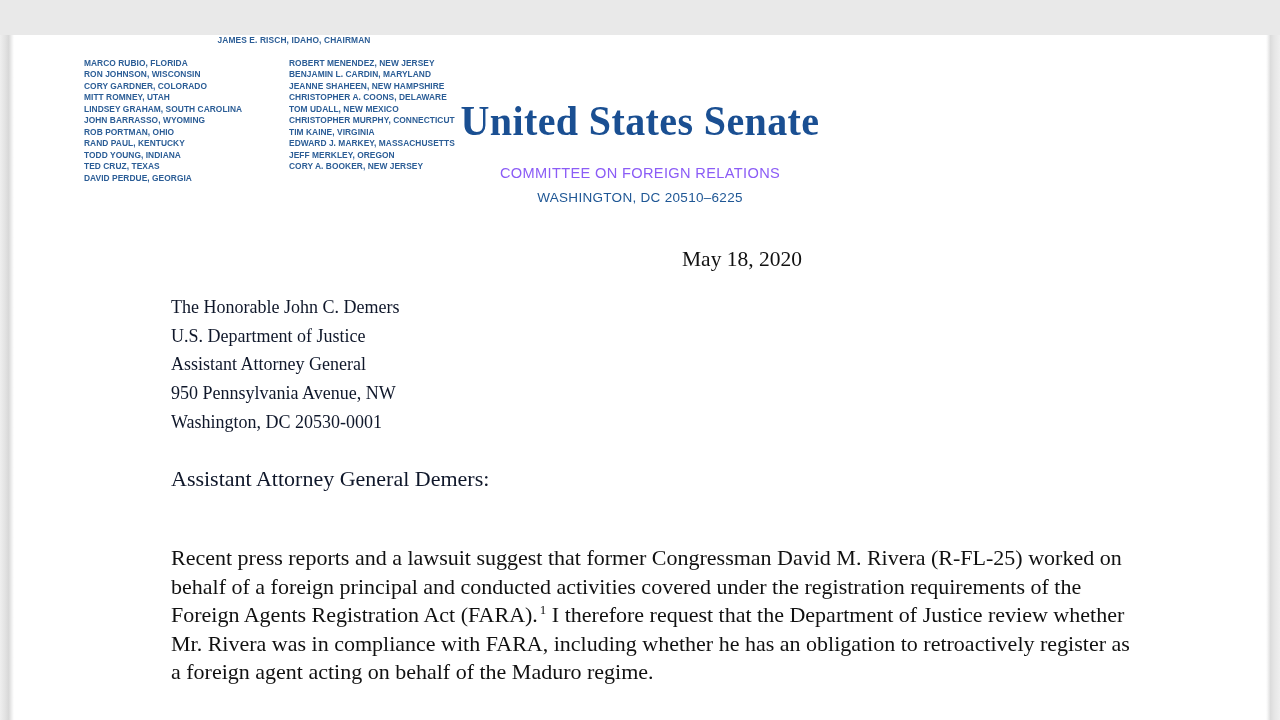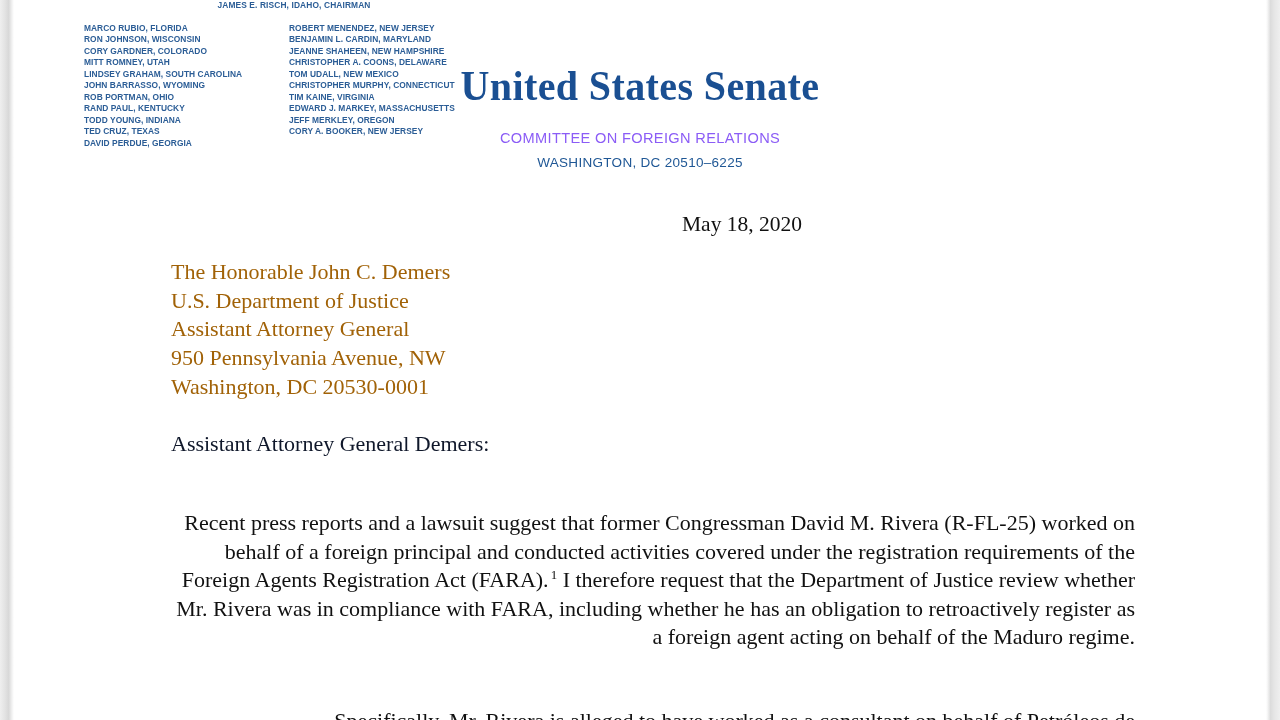--- a/index.html
+++ b/index.html
@@ -13,20 +13,21 @@
     background: #e9e9e9;
     font-family: "Liberation Serif", serif;
   }
 
   
   #viewer {
     position: relative;
     width: 1280px;
     height: 644px;
     background: #ececec;
+    margin-top: 35px;
   }
   #page {
     position: absolute;
     left: 14px;
     top: 0;
     width: 1252px;
     height: 720px;
     background: #ffffff;
     overflow: hidden;
   }
@@ -135,44 +136,44 @@
     width: 140px;
     text-align: center;
     font-size: 21.5px;
     color: #111;
     white-space: nowrap;
   }
   .addr-block {
     position: absolute;
     left: 14px;
     top: 62px;
-    font-size: 22px;
+    font-size: 18px;
     line-height: 28.7px;
-    color: #a16207;
+    color: #0f172a;
   }
   .addr-block div { white-space: nowrap; }
 
   .salutation {
     position: absolute;
     left: 14px;
     top: 234px;
     font-size: 22px;
     line-height: 28.7px;
     color: #0f172a;
     white-space: nowrap;
   }
 
   .para {
     position: absolute;
     left: 14px;
     width: 964px;
     font-size: 22px;
     line-height: 28.5px;
     color: #111;
-    text-align: right;
+    text-align: left;
   }
   .para-1 { top: 291px; }
   .para-2 { top: 489px; }
 
   sup.fn {
     font-size: 13px;
     vertical-align: super;
     line-height: 0;
     padding-left: 2px;
   }

